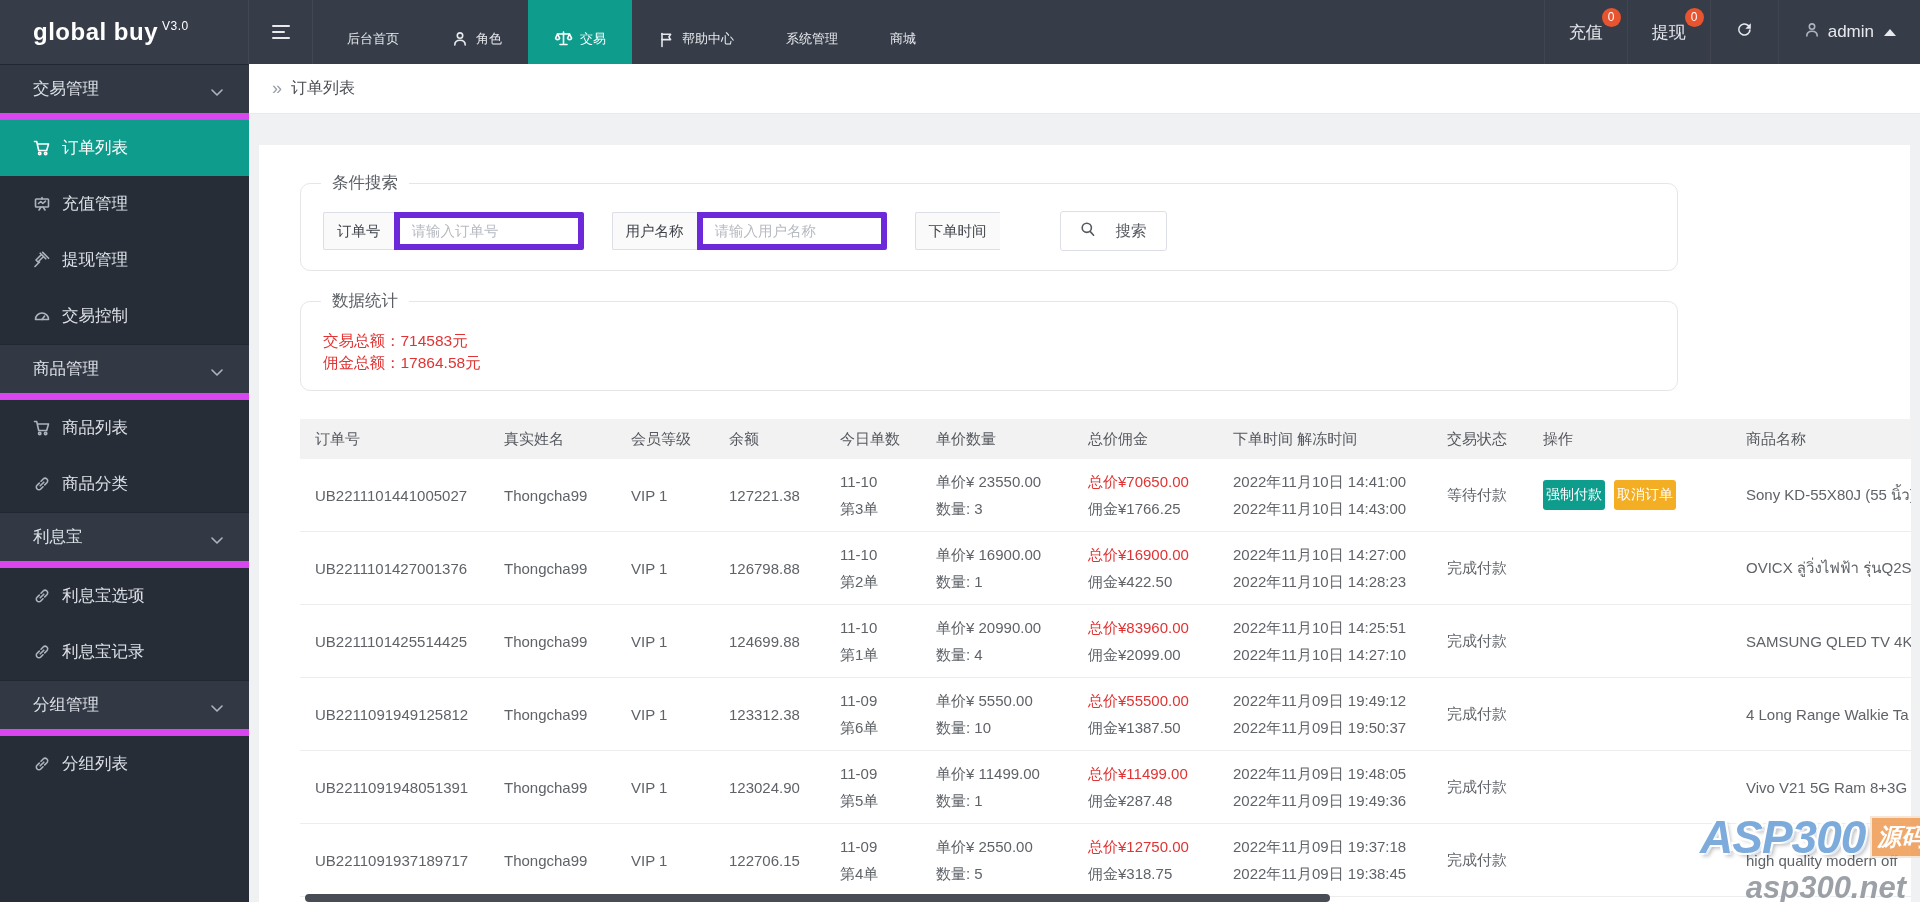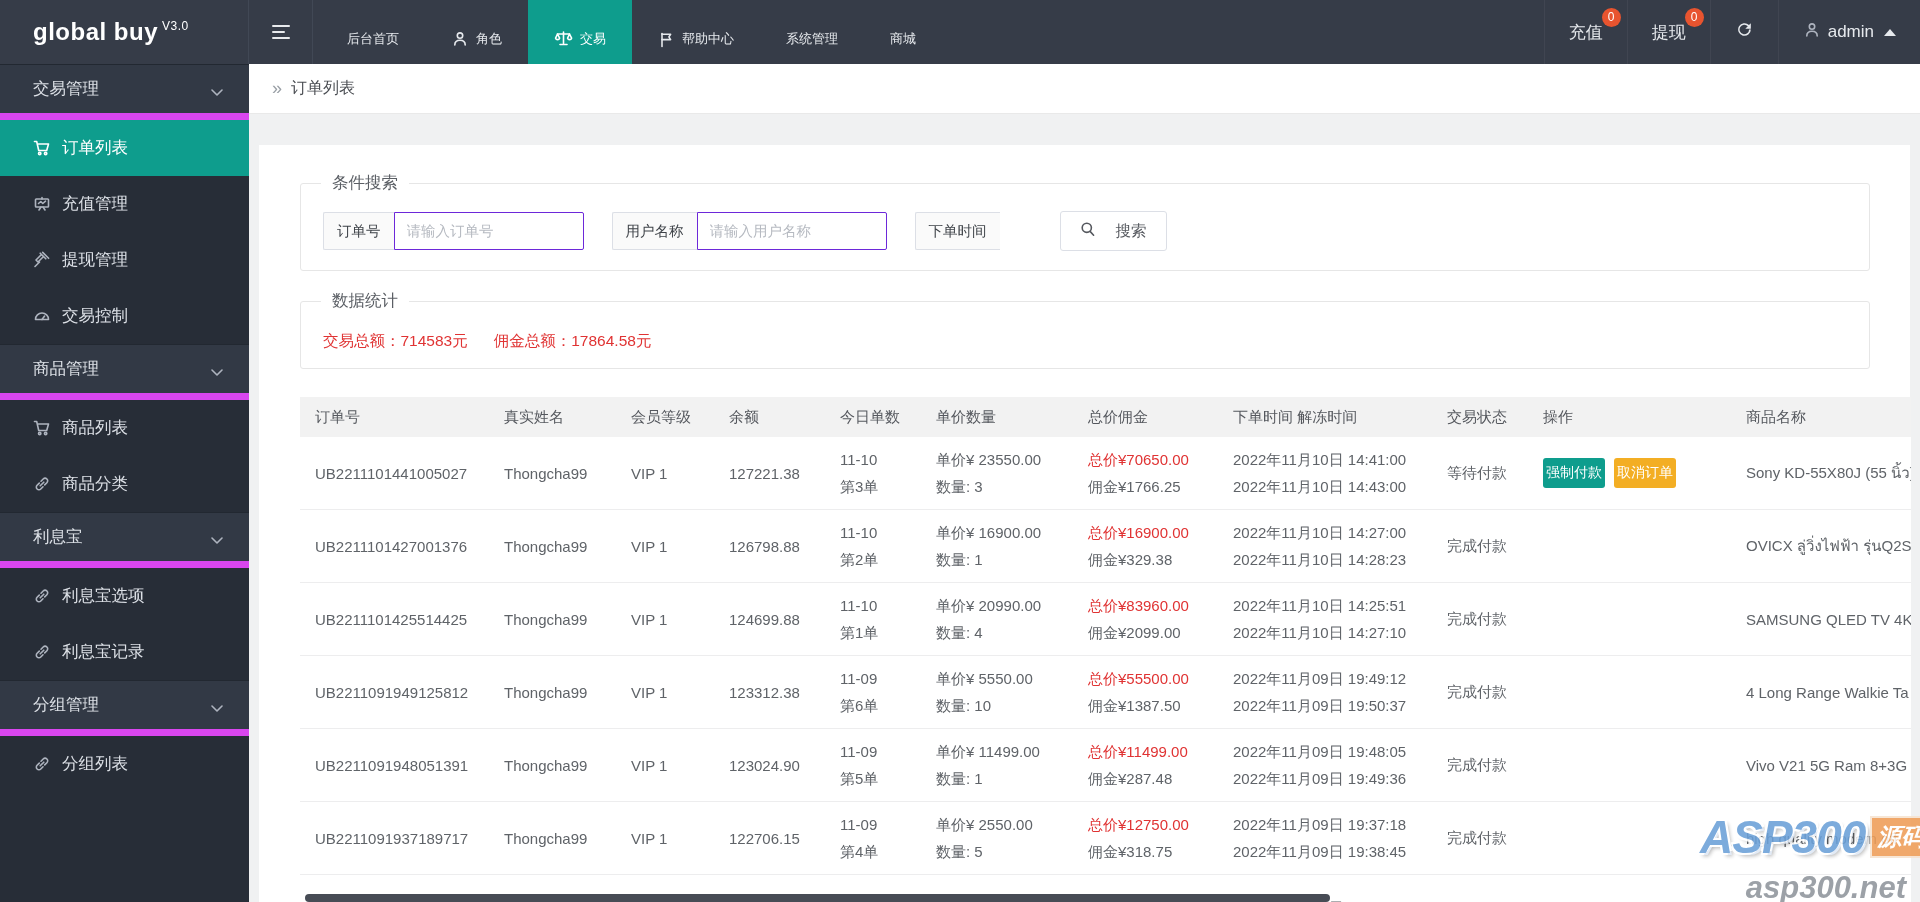--- a/index.html
+++ b/index.html
@@ -39,36 +39,36 @@
 .side-row .chev { position:absolute; right:26px; top:24px; }
 .side-row svg { display:block; flex:0 0 auto; }
 
 
 .main { position:absolute; top:64px; left:249px; width:1671px; height:838px; background:#f0f1f2; }
 .breadcrumb { height:50px; background:#fff; display:flex; align-items:center; padding-left:23px;
   font-size:16px; color:#4a4d52; border-bottom:1px solid #e9e9e9; }
 .breadcrumb .bc-icon { color:#9aa0a6; font-size:18px; margin-right:9px; }
 .card { margin:31px 10px 0 10px; background:#fff; padding:38px 0 0 41px; height:780px; }
 
-.fs { position:relative; border:1px solid #e6e6e6; border-radius:3px; width:1570px; }
+.fs { position:relative; border:1px solid #e6e6e6; border-radius:10px; width:1378px; }
 .fs-legend { position:absolute; top:-12px; left:20px; background:#fff; padding:0 11px;
   font-size:16.5px; color:#5a5e64; }
 .fs.search-fs { padding:27px 20px 19px 22px; }
 .search-row { display:flex; align-items:center; }
 .field-group { display:flex; margin-right:28px; }
 .addon { background:#fafafa; border:1px solid #dcdfe6; border-right:none; border-radius:2px 0 0 2px;
   font-size:14.5px; color:#3f4349; padding:0 13px; height:38px; display:flex; align-items:center; white-space:nowrap; }
-.field-group input { width:190px; height:38px; border:1px solid #6d28d9; border-radius:0 2px 2px 0;
+.field-group input { width:190px; height:38px; border:6px solid #6d28d9; border-radius:0 2px 2px 0;
   padding:8px 12px; font-size:14.5px; color:#333; outline:none; font-family:inherit; }
 .field-group input::placeholder { color:#b6bac1; }
 .search-btn { margin-left:32px; height:40px; padding:0 19px; background:#fff; border:1px solid #dcdfe6;
   border-radius:3px; font-size:15.5px; color:#55585e; display:flex; align-items:center; gap:20px; cursor:pointer; font-family:inherit; }
 
 .fs.stats-fs { margin-top:30px; padding:28px 22px 16px 22px; }
-.stats-row { font-size:15.5px; color:#e03333; line-height:22px; display:flex; }
+.stats-row { font-size:15.5px; color:#e03333; line-height:22px; display:flex;flex-direction:column; }
 .stats-row .stat { margin-right:26px; white-space:nowrap; }
 
 
 .table { margin-top:28px; width:1611px; overflow:hidden; }
 .t-header { display:flex; background:#f2f2f2; height:40px; align-items:center; }
 .t-header .cell { font-size:15px; color:#55585e; }
 .t-row { display:flex; min-height:73px; border-bottom:1px solid #ededee; align-items:center; background:#fff; }
 .cell { padding:0 8px; font-size:15px; color:#5f6368; overflow:hidden; white-space:nowrap; }
 .col-order   { width:196px; padding-left:15px; }
 .col-name    { width:127px; }
@@ -411,21 +411,21 @@
     </div>
     <div class="cell col-price">
       <div class="stack">
                 <span>单价¥ 16900.00</span>
                 <span>数量: 1</span>
               </div>
     </div>
     <div class="cell col-total">
       <div class="stack">
                 <span class="red">总价¥16900.00</span>
-                <span>佣金¥329.38</span>
+                <span>佣金¥422.50</span>
               </div>
     </div>
     <div class="cell col-time">
       <div class="stack">
                 <span>2022年11月10日 14:27:00</span>
                 <span>2022年11月10日 14:28:23</span>
               </div>
     </div>
     <div class="cell col-status">完成付款</div>
     <div class="cell col-actions"></div>

